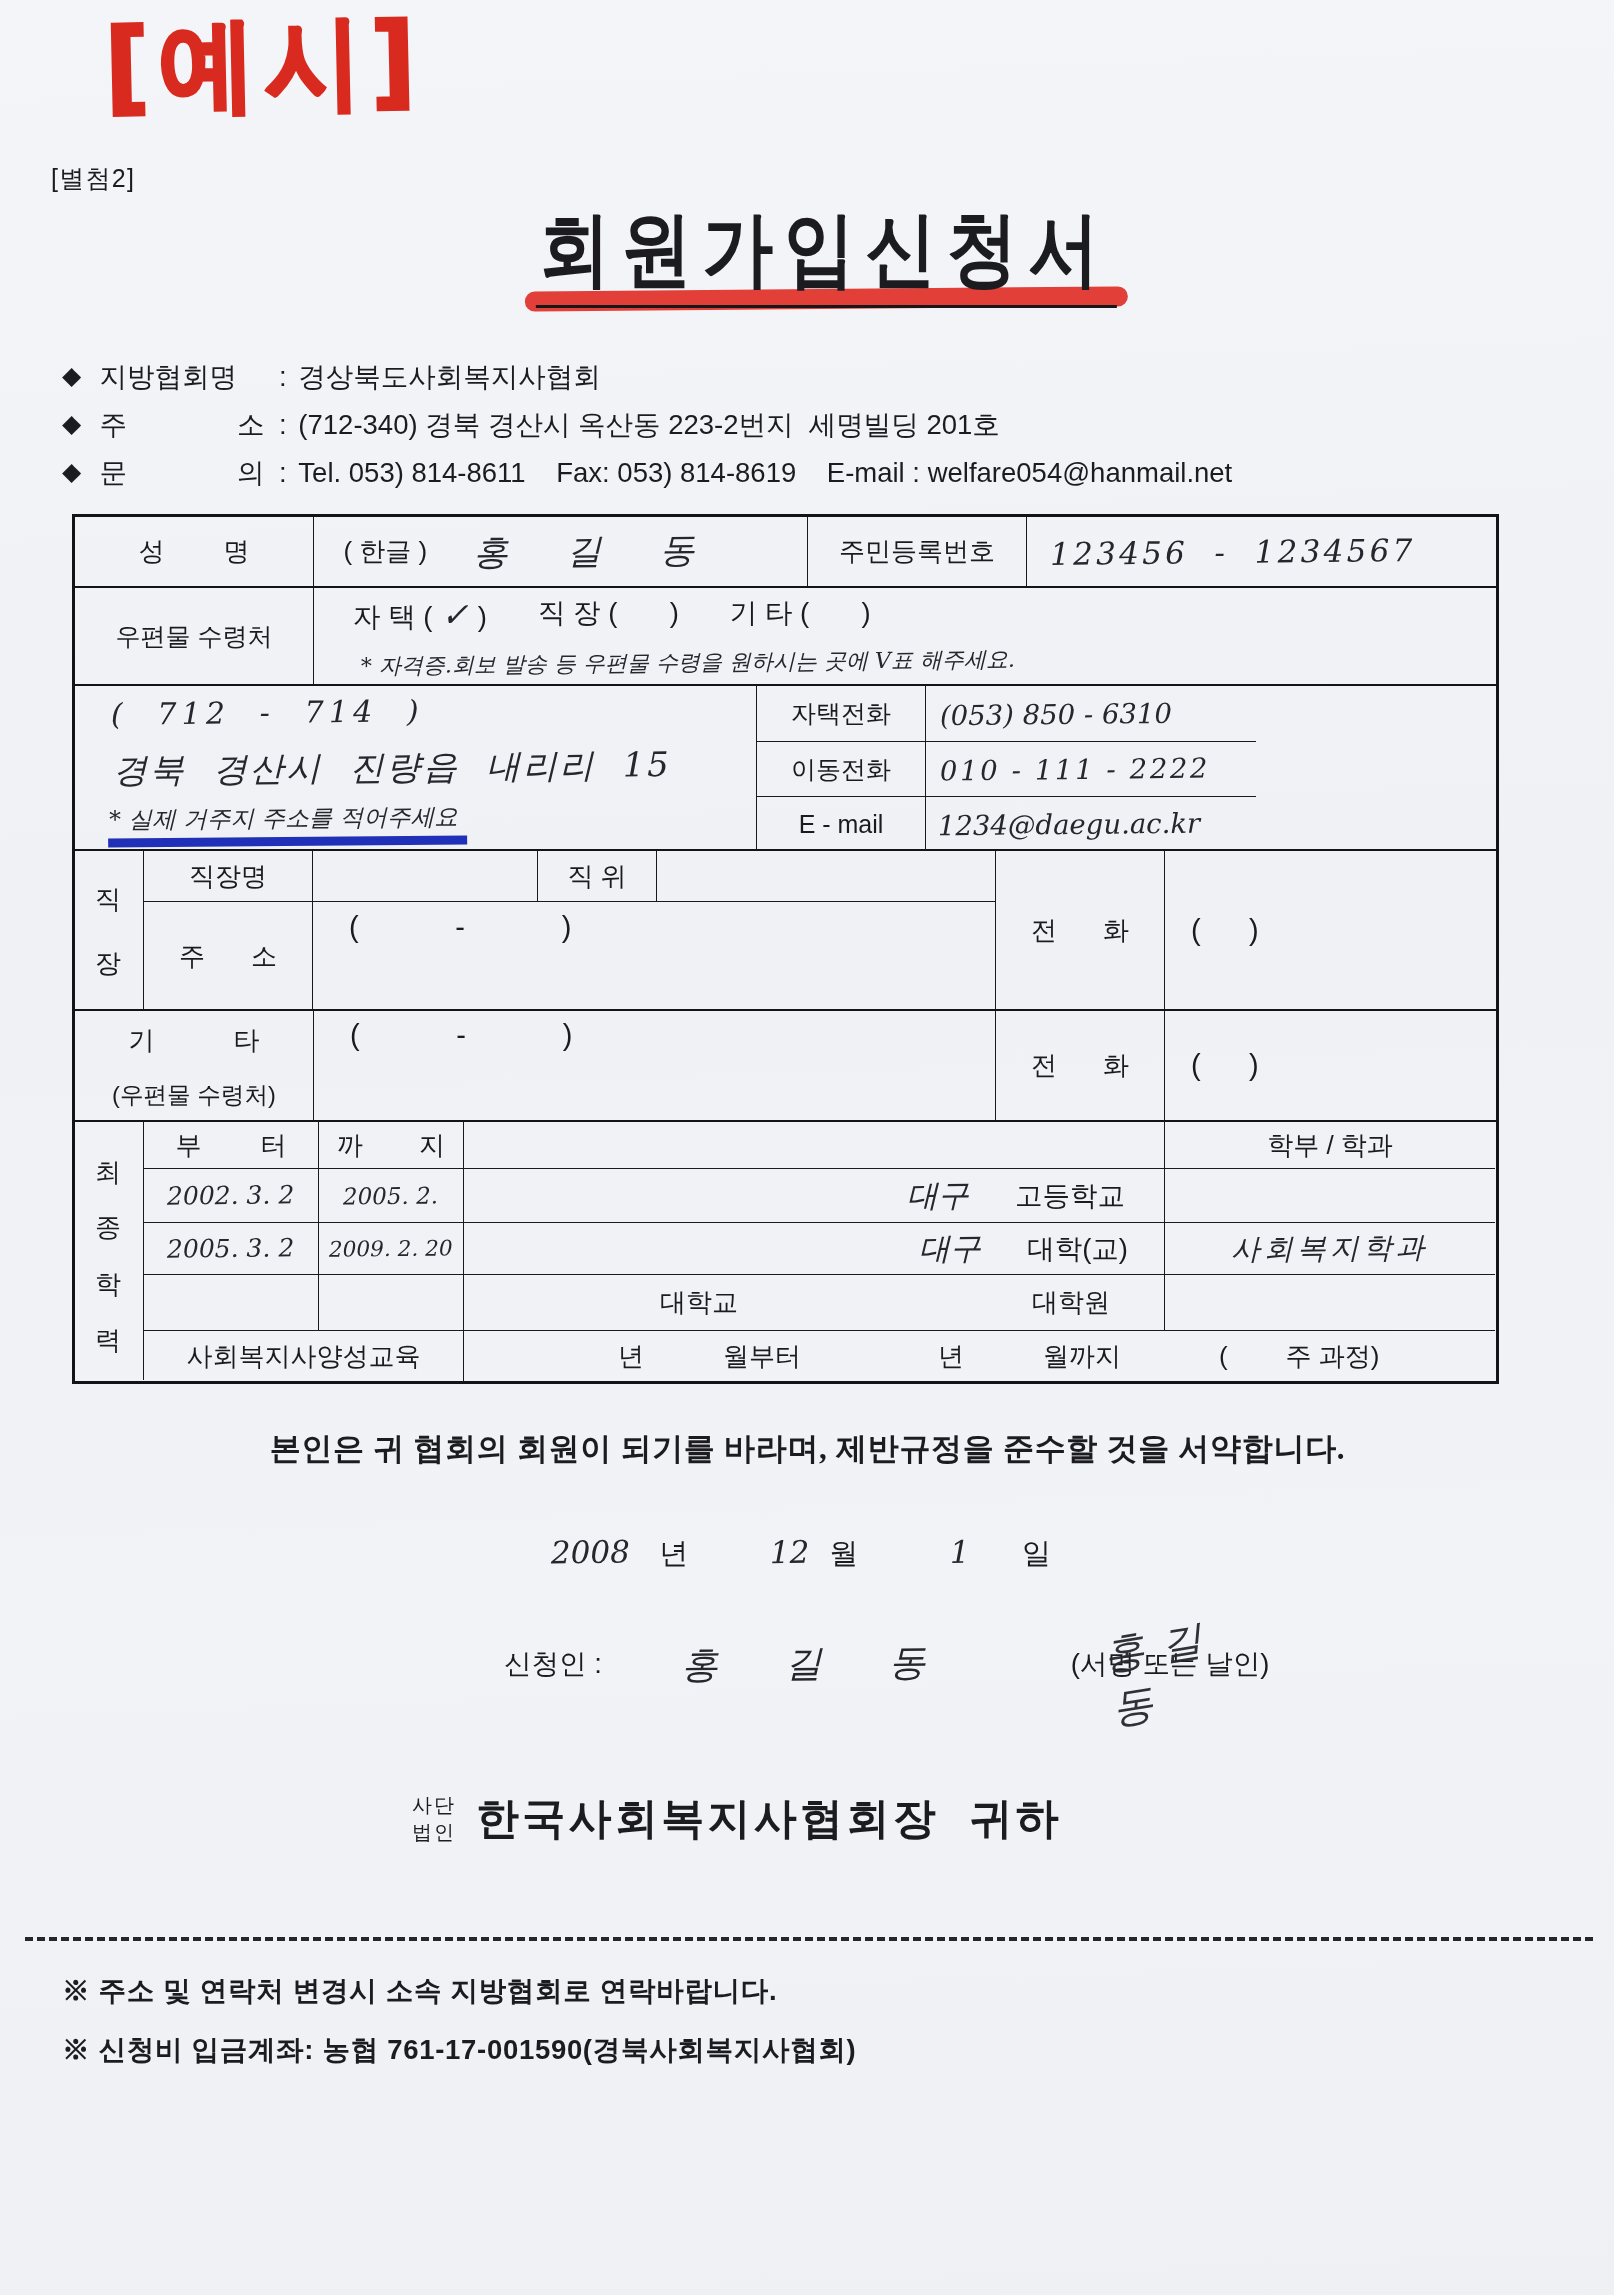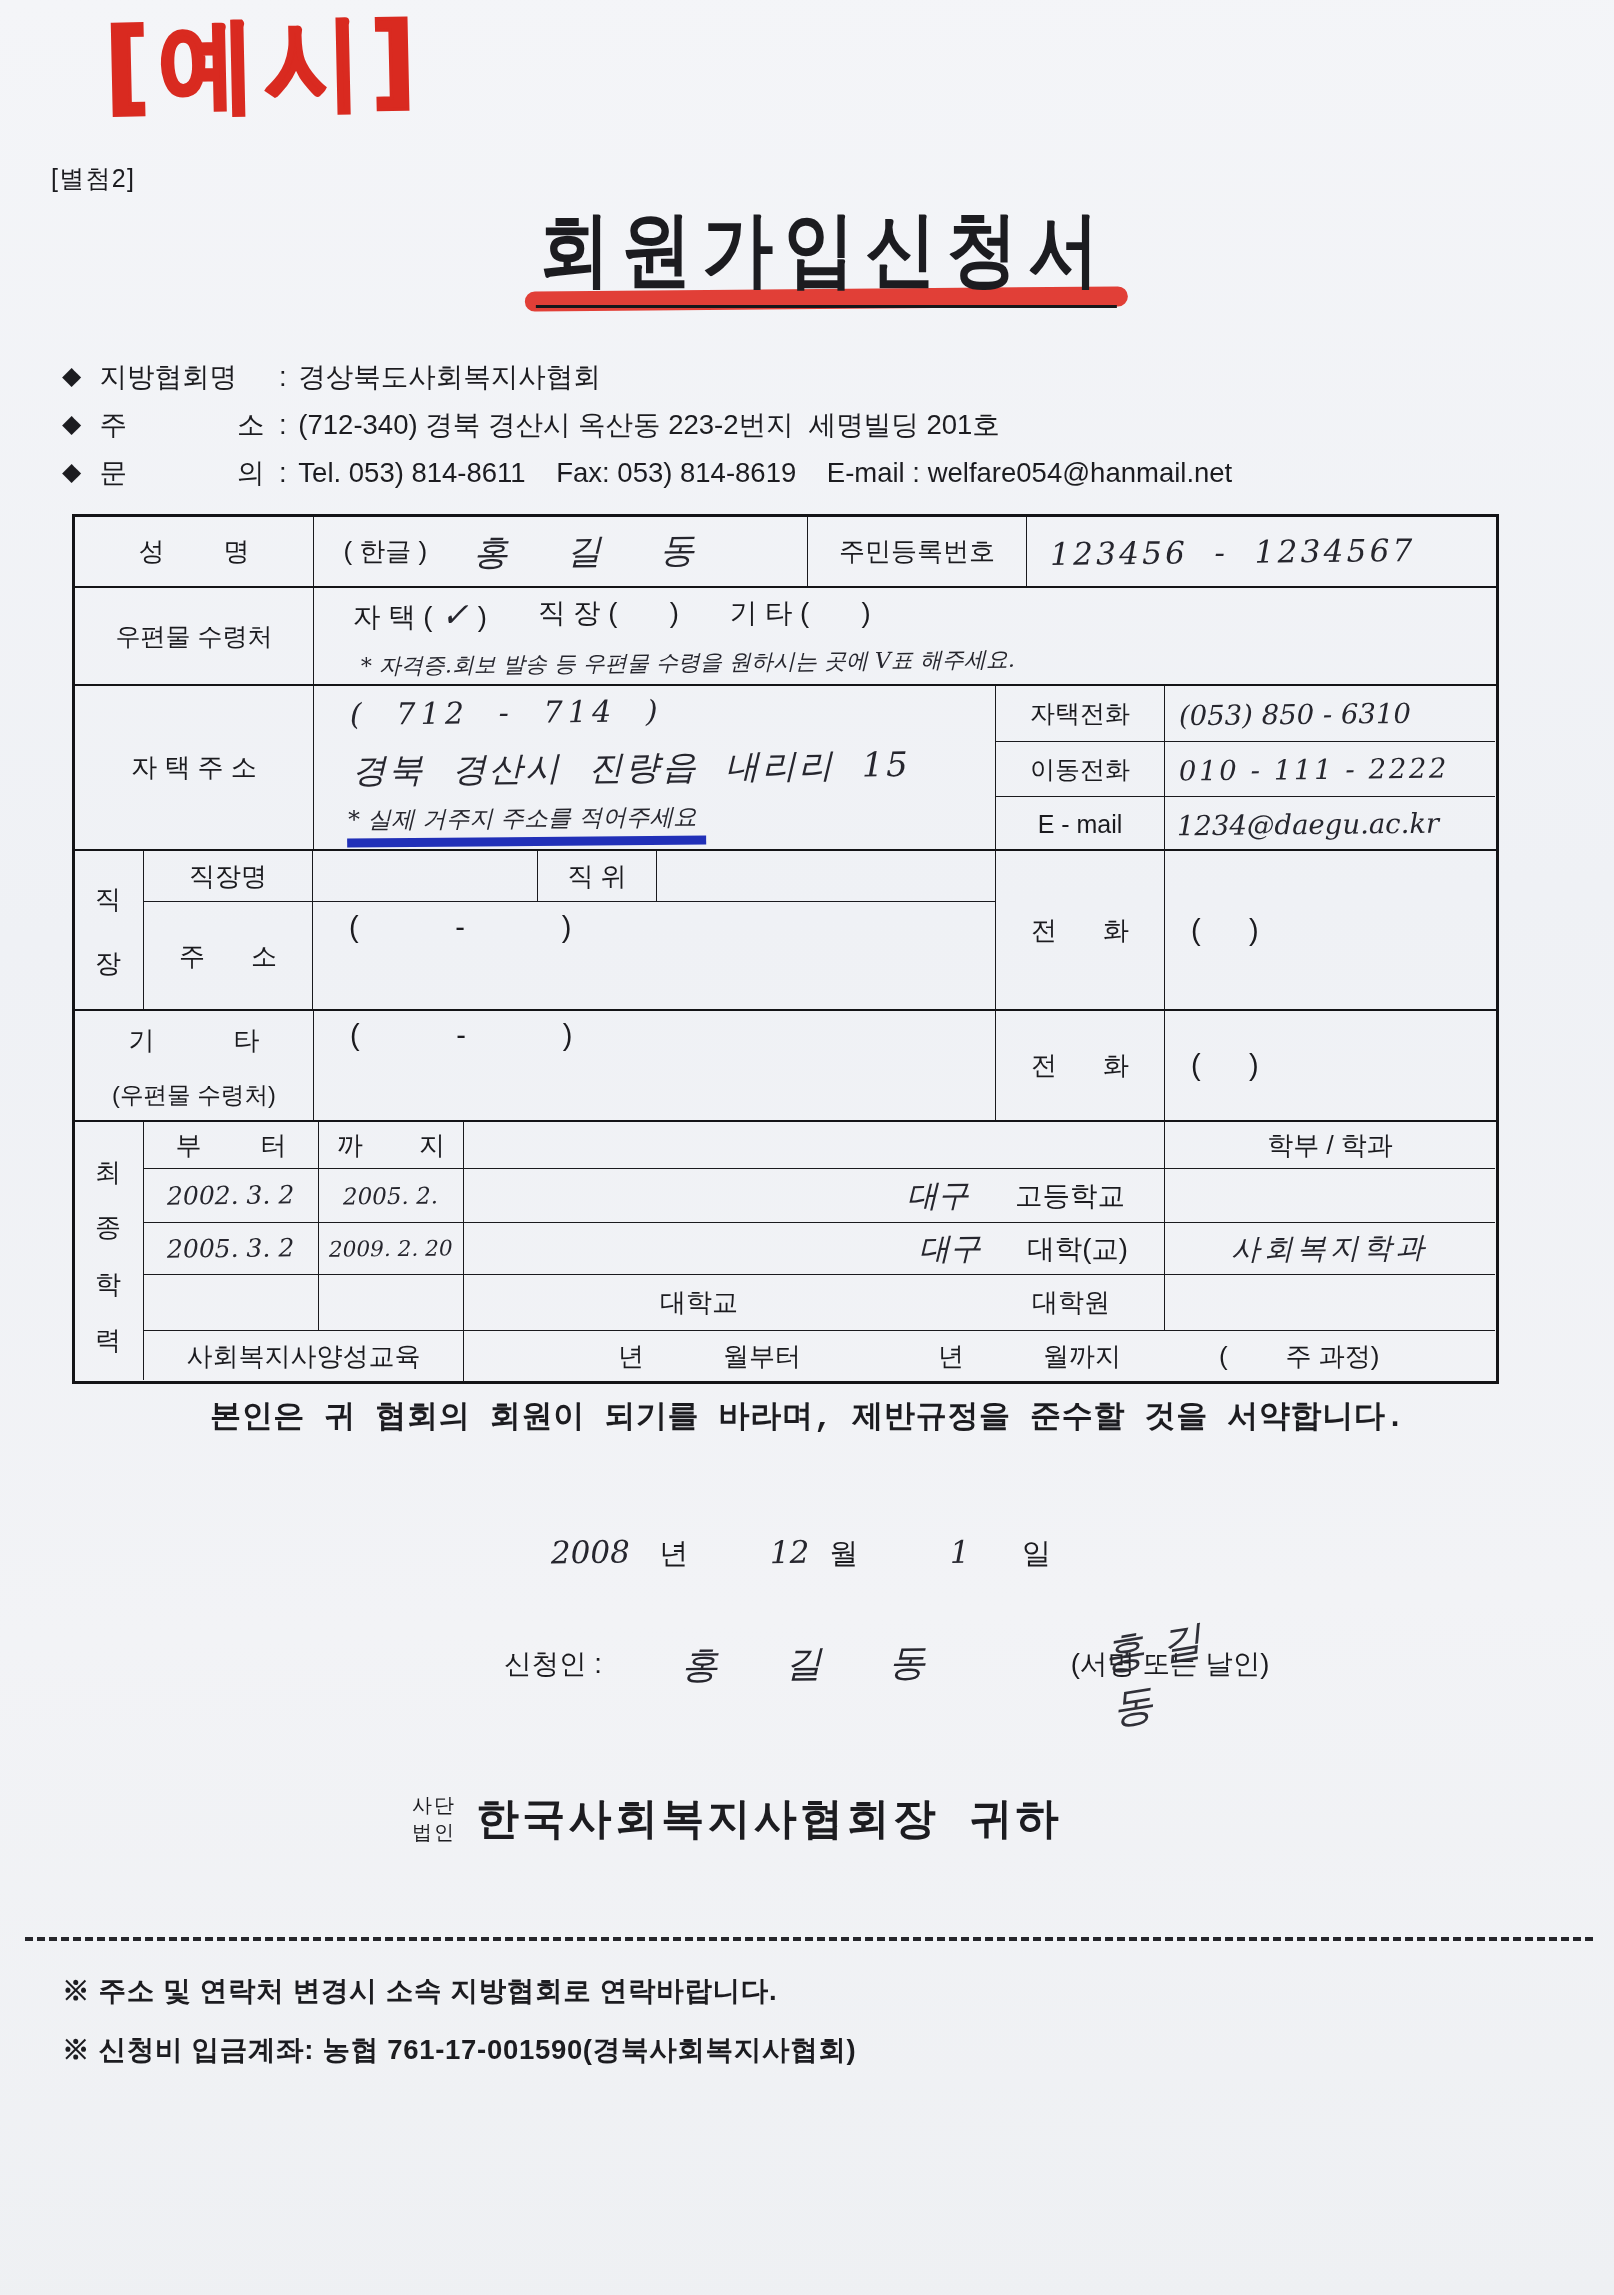--- a/index.html
+++ b/index.html
@@ -67,22 +67,22 @@
   .bluenote { border-bottom:9.2px solid #2130b8; padding:0 9.2px 2.6px 1.3px; transform:rotate(-.5deg); }
   
   .r1 { height:69px; }
   .r2 { height:98px; }
   .r3 { height:165px; }
   .r4 { height:160px; }
   .r5 { height:111px; }
   .r6 { height:260px; }
   
   .pledge {
-    position:absolute; left:0; top:1395px; width:100%;
-    text-align:center; font-family:Liberation Mono, monospace;
+    position:absolute; left:0; top:1428px; width:100%;
+    text-align:center; font-family:Liberation Serif, serif;
     font-size:31px; font-weight:bold; letter-spacing:0.7px;
   }
   .date-line { position:absolute; left:527px; top:1534px; font-size:29px; display:flex; align-items:baseline;margin-left:24px; }
   .applicant-line { position:absolute; left:504px; top:1639px; font-size:27.5px; display:flex; align-items:center; }
   .sign-wrap { position:relative; margin-left:118px; }
   .signature {
     position:absolute; left:36px; top:-31px;
     font-size:41px; letter-spacing:17px; transform:rotate(-9deg); opacity:.95;
   }
   .recipient { position:absolute; left:412px; top:1790px; display:flex; align-items:center; gap:20px; }
@@ -169,23 +169,20 @@
             <span class="pl">(</span>
             <span class="hw" style="width:37px; display:inline-block"></span>
             <span class="pl">)</span>
           </span>
         </div>
         <div class="hw keepsp" style="font-size:22px; margin:13px 0 0 7.9px">* 자격증.회보 발송 등 우편물 수령을 원하시는 곳에 V표 해주세요.</div>
       </div>
     </div>
 
     <div class="trow r3 bt4">
-      <div class="cell cc br" style="width:239px">
-        <span class="pl">자 택 주 소</span>
-      </div>
       <div class="cell br" style="width:682px">
         <div class="hw keepsp" style="font-size:30px; letter-spacing:5.2px; margin:9.2px 0 0 36px">(  712  -  714  )</div>
         <div class="hw keepsp" style="font-size:34px; letter-spacing:2.6px; margin:14.4px 0 0 38px">경북  경산시  진량읍  내리리  15</div>
         <div style="position:absolute; left:33px; bottom:3.9px">
           <span class="hw bluenote" style="font-size:23.6px">* 실제 거주지 주소를 적어주세요</span>
         </div>
       </div>
       <div style="width:499px">
         <div class="trow" style="height:55px">
           <div class="cell cc br" style="width:169px">

